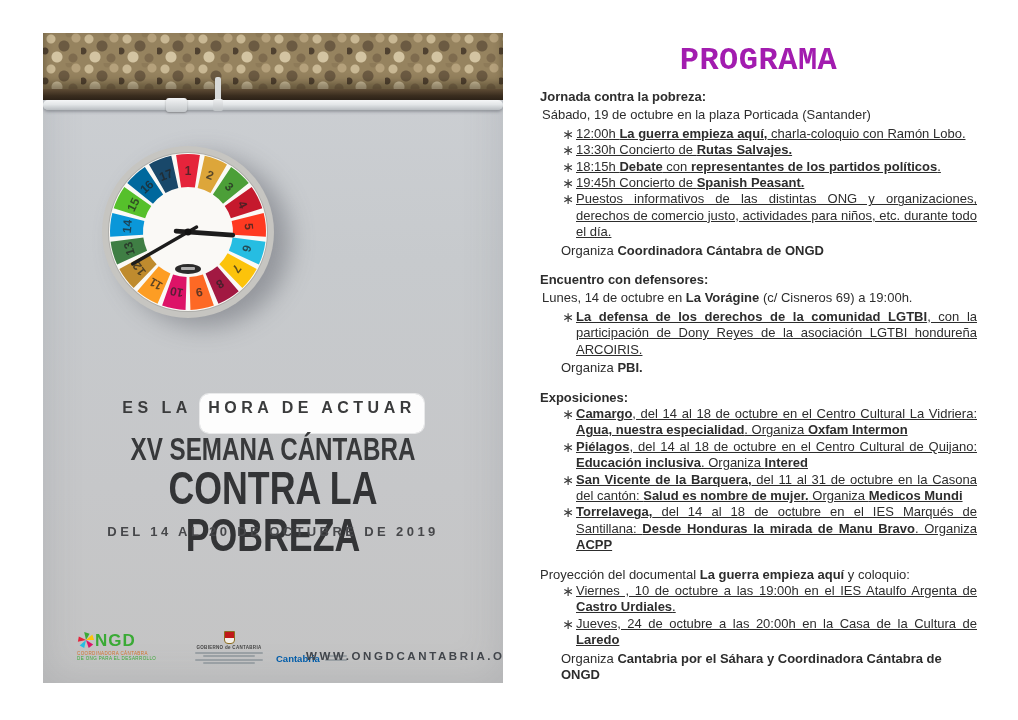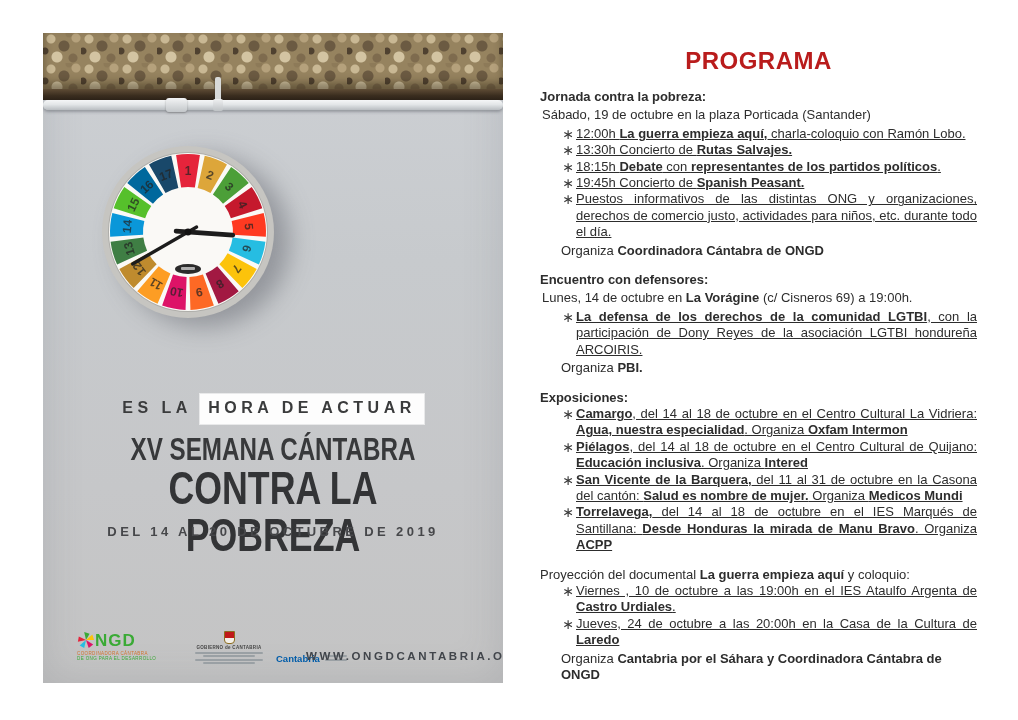--- a/index.html
+++ b/index.html
@@ -28,21 +28,21 @@
         background:linear-gradient(180deg,#f5f6f7 0%,#e3e6e8 45%,#b9bdc1 100%);
         box-shadow:0 2px 3px rgba(95,100,108,.5);}
   .junction{position:absolute;left:123px;top:-2px;width:21px;height:14px;border-radius:3px;
             background:linear-gradient(180deg,#f3f4f5,#c3c7ca);box-shadow:0 1px 2px rgba(90,90,90,.5);}
   .coupling{position:absolute;left:170px;top:-1px;width:10px;height:12px;border-radius:2px;
             background:linear-gradient(180deg,#eff0f1,#bfc3c6);}
   #clock{position:absolute;left:45px;top:99px;width:200px;height:200px;
          filter:drop-shadow(16px 9px 12px rgba(70,73,82,.40));}
   .tagline{position:absolute;left:0;top:366px;width:100%;text-align:center;
            font-weight:bold;font-size:16px;letter-spacing:4.5px;color:#3a3b3c;white-space:nowrap;}
-  .tag-hl{background:#fdfdfd;padding:5px 8px 8px 8px;box-shadow:0 0 0 1px rgba(255,255,255,.6);}
+  .tag-hl{background:#fdfdfd;padding:5px 8px 17px 8px;box-shadow:0 0 0 1px rgba(255,255,255,.6);border-radius:9px;}
   .title1{position:absolute;left:0;top:401px;width:100%;text-align:center;font-weight:bold;
           font-size:31px;color:#38393b;transform:scaleX(.78);letter-spacing:0px;line-height:1.05;}
   .title2{position:absolute;left:0;top:431px;width:100%;text-align:center;font-weight:bold;
           font-size:47px;color:#333436;transform:scaleX(.76);letter-spacing:0px;line-height:1.0;}
   .dateline{position:absolute;left:0;top:491px;width:100%;text-align:center;font-weight:bold;
             font-size:13px;letter-spacing:3.4px;color:#46474a;}
   .website{position:absolute;left:263px;top:617px;font-weight:bold;font-size:11.5px;
            letter-spacing:2.6px;color:#41454b;}
   
   .logo-ongd{position:absolute;left:34px;top:598px;width:92px;}
@@ -58,22 +58,22 @@
   .gob-bar.short{margin:1.5px 14px 0 14px;}
   .logo-cant{position:absolute;left:233px;top:620px;width:70px;}
   .cant-row{display:flex;align-items:flex-start;}
   .cant-word{font-weight:bold;font-size:9.5px;color:#005ca9;margin-right:3px;}
   .cant-bars{margin-left:2px;margin-top:2px;}
   .cant-bar{height:2px;width:22px;background:#9aa0a4;margin-bottom:2px;border-radius:1px;}
 
   
   .program{position:absolute;left:540px;top:46px;width:437px;color:#2d2d2d;
            font-size:13px;line-height:16.4px;}
-  .program h1{margin:0 0 13px 0;text-align:center;font-size:24px;line-height:30px;
-              letter-spacing:.5px;color:#b91c1c;}
+  .program h1{margin:0 0 13px 0;text-align:center;font-size:32px;line-height:30px;
+              letter-spacing:.5px;color:#a21caf;font-family:Liberation Mono, monospace;}
   .section{margin:0 0 13px 0;}
   .heading{font-weight:bold;}
   .heading.mixed{font-weight:normal;}
   .intro,.footer{margin:2px;}
   .footer{margin-left:21px;}
   .bullet{display:flex;}
   .bullet .mark{flex:0 0 16px;margin-left:20px;text-align:center;font-size:14px;color:#3a3a3a;}
   .bullet .btext{flex:1;text-align:justify;text-decoration:underline;}
   .b{font-weight:bold;}
 </style>

